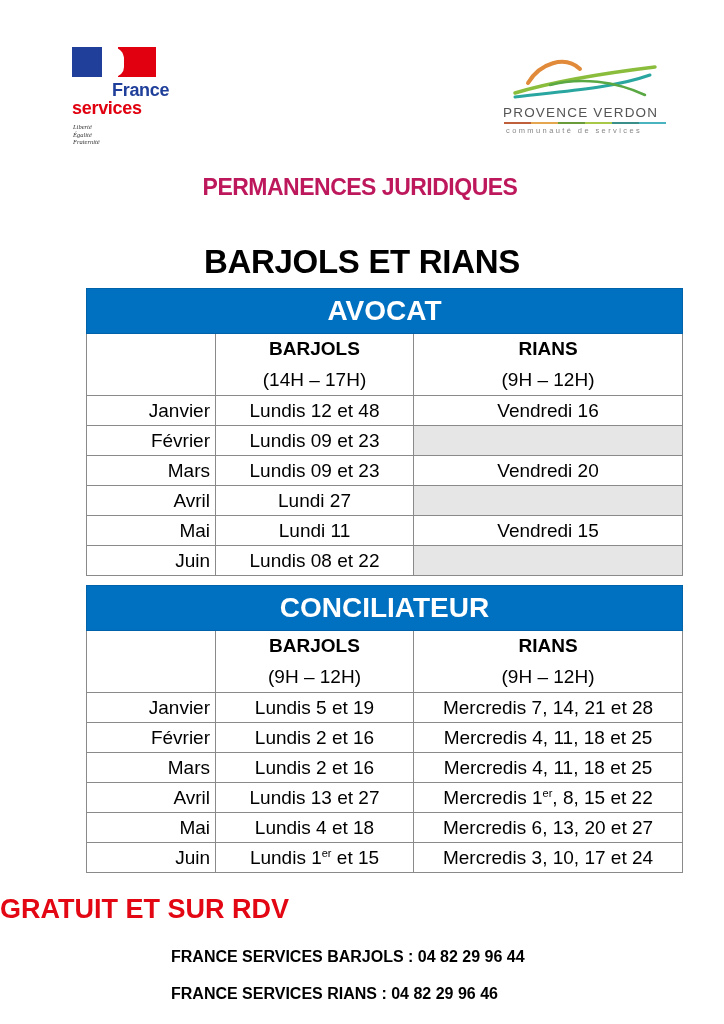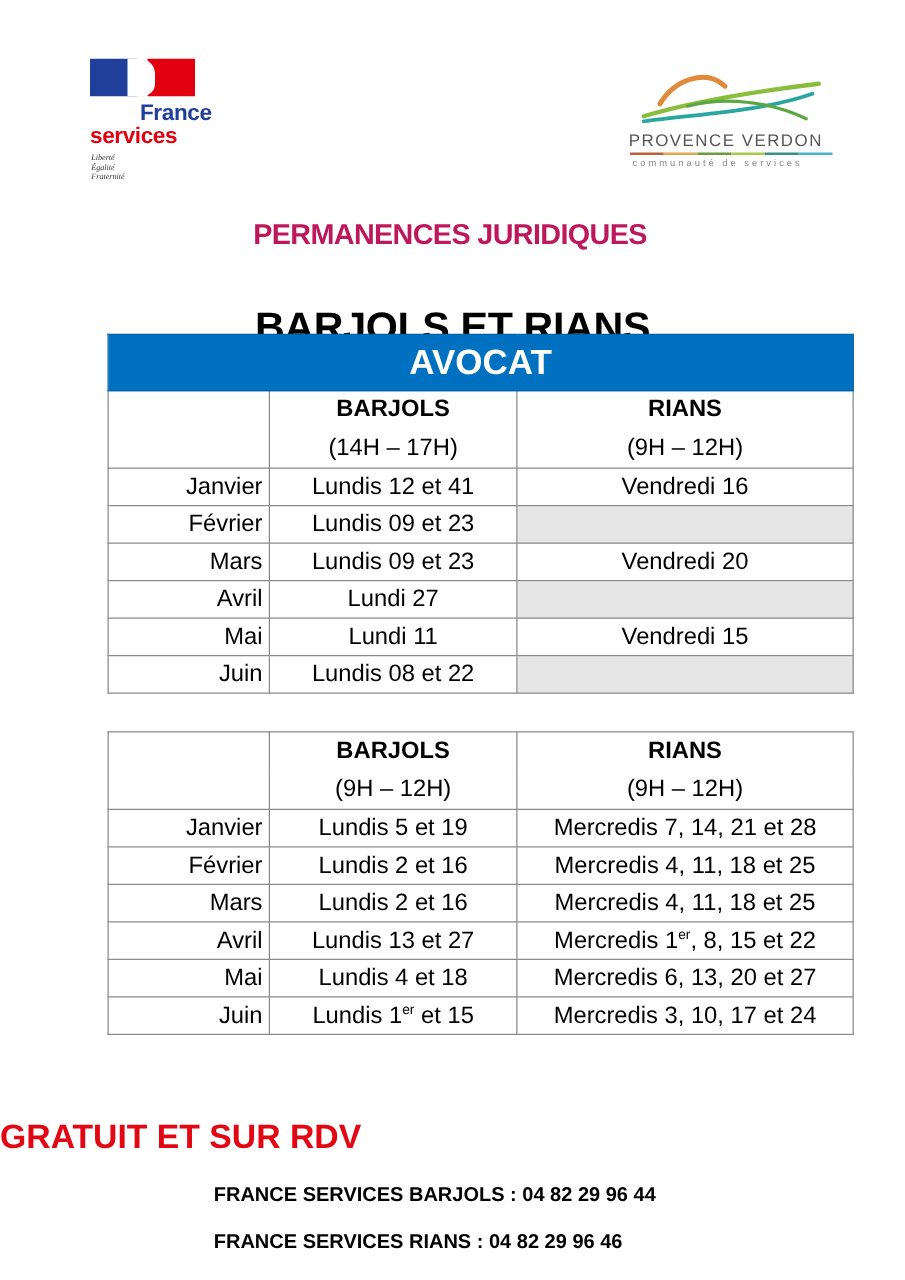--- a/index.html
+++ b/index.html
@@ -28,21 +28,21 @@
   .title-black { position: absolute; left: 0; width: 724px; top: 227px; text-align: center; font-size: 33px; font-weight: bold; color: #000; letter-spacing: -0.3px; margin-top: 16px; }
 
   table.sched { position: absolute; left: 86px; width: 596px; border-collapse: collapse; table-layout: fixed; font-size: 19px; }
   table.sched td { border: 1px solid #8a8a8a; height: 30px; padding: 0 5px; text-align: center; white-space: nowrap; }
   table.sched td.month { text-align: right; }
   table.sched td.empty { background: #e7e6e6; }
   table.sched tr.banner td { background: #0070c0; color: #fff; font-weight: bold; font-size: 28px; height: 45px; border-color: #0062a8; }
   table.sched tr.loc td { height: 31px; font-weight: bold; border-bottom: none; }
   table.sched tr.hrs td { height: 31px; border-top: none; }
   table.sched sup { font-size: 11px; vertical-align: 7px; line-height: 0; }
-  #avocat { top: 267px; }
+  #avocat { top: 288px; }
   #concil { top: 585px; }
 
   .free { position: absolute; left: 0; width: 724px; top: 894px; font-size: 27px; font-weight: bold; color: #e30613; }
   .contact { position: absolute; left: 171px; font-size: 16px; font-weight: bold; color: #000; white-space: nowrap; }
   #c1 { top: 948px; }
   #c2 { top: 985px; }
 </style>
 </head>
 <body>
 
@@ -98,21 +98,21 @@
     <td>BARJOLS</td>
     <td>RIANS</td>
   </tr>
   <tr class="hrs">
     <td></td>
     <td>(14H – 17H)</td>
     <td>(9H – 12H)</td>
   </tr>
   <tr>
     <td class="month">Janvier</td>
-    <td>Lundis 12 et 41</td>
+    <td>Lundis 12 et 48</td>
     <td>Vendredi 16</td>
   </tr>
   <tr>
     <td class="month">Février</td>
     <td>Lundis 09 et 23</td>
     <td class="empty"></td>
   </tr>
   <tr>
     <td class="month">Mars</td>
     <td>Lundis 09 et 23</td>
@@ -136,20 +136,23 @@
 </tbody>
   </table>
 
 <table class="sched" id="concil">
   <colgroup>
       <col style="width:129px">
       <col style="width:198px">
       <col style="width:269px">
     </colgroup>
   <tbody>
+      <tr class="banner">
+        <td colspan="3">CONCILIATEUR</td>
+      </tr>
   <tr class="loc">
     <td></td>
     <td>BARJOLS</td>
     <td>RIANS</td>
   </tr>
   <tr class="hrs">
     <td></td>
     <td>(9H – 12H)</td>
     <td>(9H – 12H)</td>
   </tr>

